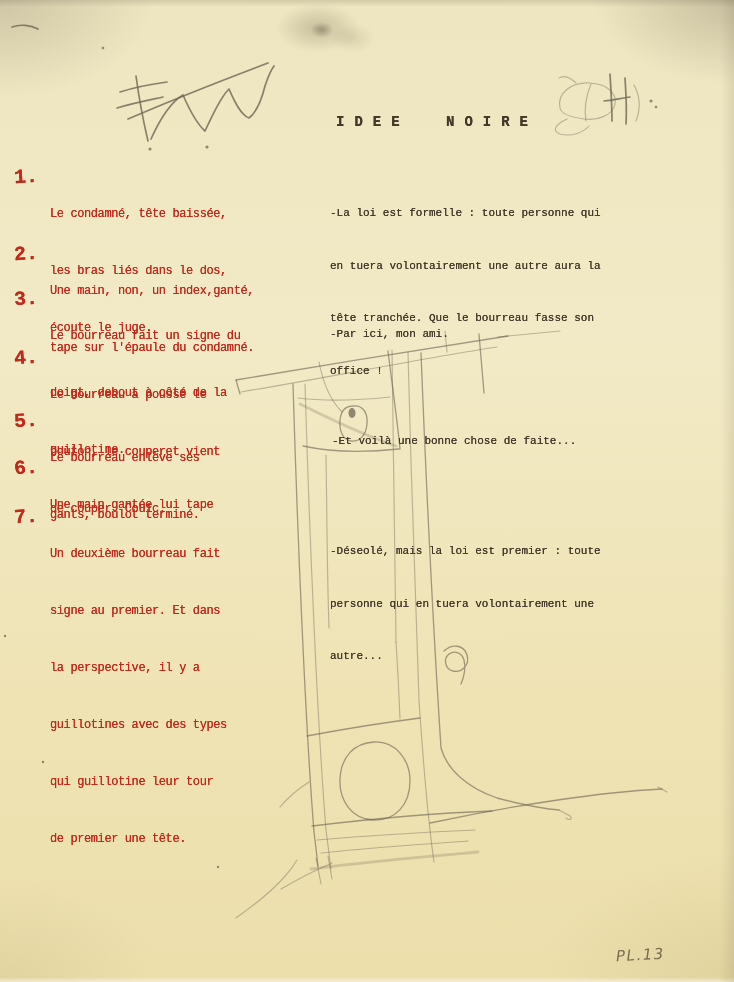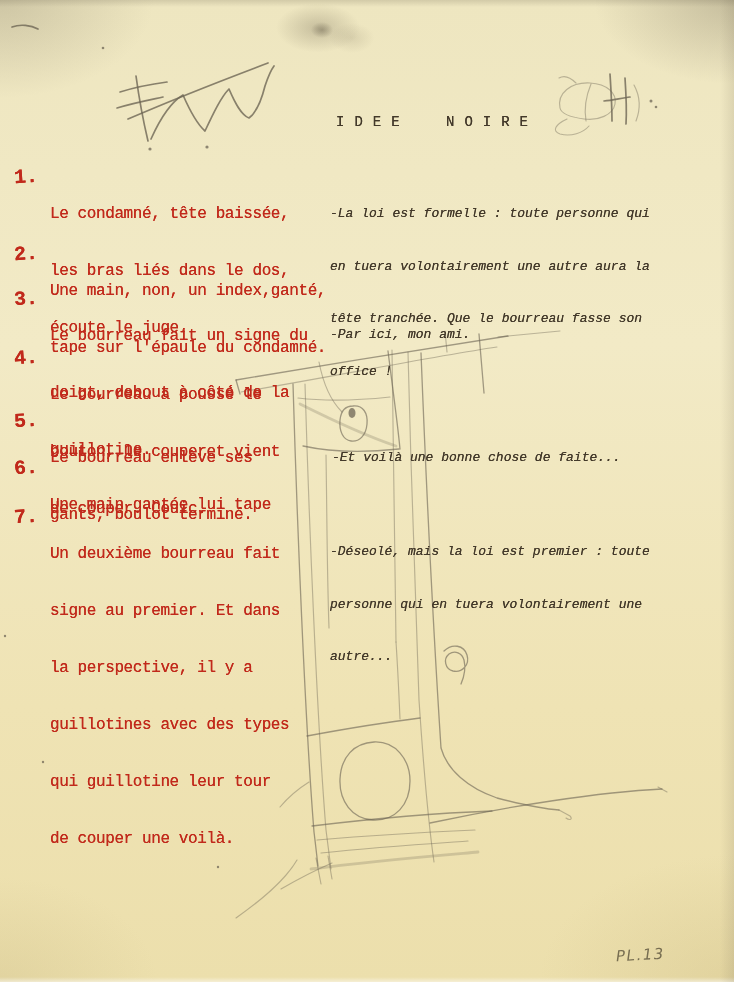--- a/index.html
+++ b/index.html
@@ -28,36 +28,36 @@
   .sketch{position:absolute;left:0;top:0;width:734px;height:982px;}
   .sketch path{fill:none;stroke:var(--pencil,#6e6655);stroke-linecap:round;stroke-linejoin:round;}
   .sketch .s1{opacity:.62;stroke-width:1.3px;}
   .sketch .s2{opacity:.42;stroke-width:1.15px;}
   .sketch .s3{opacity:.25;stroke-width:2.8px;}
   .sketch .dk{opacity:.8;stroke-width:1.7px;}
   .sketch .dot{fill:var(--pencil,#6e6655);stroke:none;opacity:.75;}
 
   .title{
     position:absolute;left:336px;top:114px;
-    font-size:14px;font-weight:normal;color:var(--ink,#43392a);
+    font-size:14px;font-weight:bold;color:var(--ink,#43392a);
     letter-spacing:10px;word-spacing:18px;white-space:pre;
     text-shadow:0 0 .5px currentColor;
   }
   .item{position:absolute;left:14px;display:flex;align-items:flex-start;}
   .num{
     flex:none;width:36px;
     font-size:20px;line-height:20px;font-weight:bold;
     color:var(--red,#c1291b);
     transform:rotate(-4deg);
     text-shadow:0 0 .6px currentColor;
   }
-  .red-lines{font-size:16px;line-height:19px;color:var(--red,#c1291b);
+  .red-lines{font-size:12px;line-height:19px;color:var(--red,#c1291b);
     letter-spacing:-.4px;white-space:pre;text-shadow:0 0 .5px currentColor;}
-  .dialogue{position:absolute;left:330px;font-size:13px;line-height:17.5px;
-    color:var(--ink,#43392a);white-space:pre;text-shadow:0 0 .4px currentColor;font-style:italic;}
+  .dialogue{position:absolute;left:330px;font-size:11px;line-height:17.5px;
+    color:var(--ink,#43392a);white-space:pre;text-shadow:0 0 .4px currentColor;}
   .plate{
     position:absolute;left:616px;top:946px;
     font-family:"DejaVu Sans",sans-serif;font-style:italic;
     font-size:15px;letter-spacing:1.5px;color:#6b6248;
     transform:rotate(-3deg);opacity:.9;
   }
 </style>
 </head>
 <body>
 
@@ -188,36 +188,36 @@
   </div>
 
   <div class="item" style="top:507px">
     <span class="num">7.</span>
     <div class="red-lines">
       <div>Un deuxième bourreau fait</div>
       <div>signe au premier. Et dans</div>
       <div>la perspective, il y a</div>
       <div>guillotines avec des types</div>
       <div>qui guillotine leur tour</div>
-      <div>de couper une voilà.</div>
+      <div>de premier une tête.</div>
     </div>
   </div>
 
   <div class="dialogue" style="top:170px">
     <div>-La loi est formelle : toute personne qui</div>
     <div>en tuera volontairement une autre aura la</div>
     <div>tête tranchée. Que le bourreau fasse son</div>
     <div>office !</div>
   </div>
 
   <div class="dialogue" style="top:291px">
     <div>-Par ici, mon ami.</div>
   </div>
 
-  <div class="dialogue" style="top:414px;left:332px">
+  <div class="dialogue" style="top:398px;left:332px">
     <div>-Et voilà une bonne chose de faite...</div>
   </div>
 
   <div class="dialogue" style="top:508px">
     <div>-Déseolé, mais la loi est premier : toute</div>
     <div>personne qui en tuera volontairement une</div>
     <div>autre...</div>
   </div>
 
   <div class="plate">PL.13</div>

